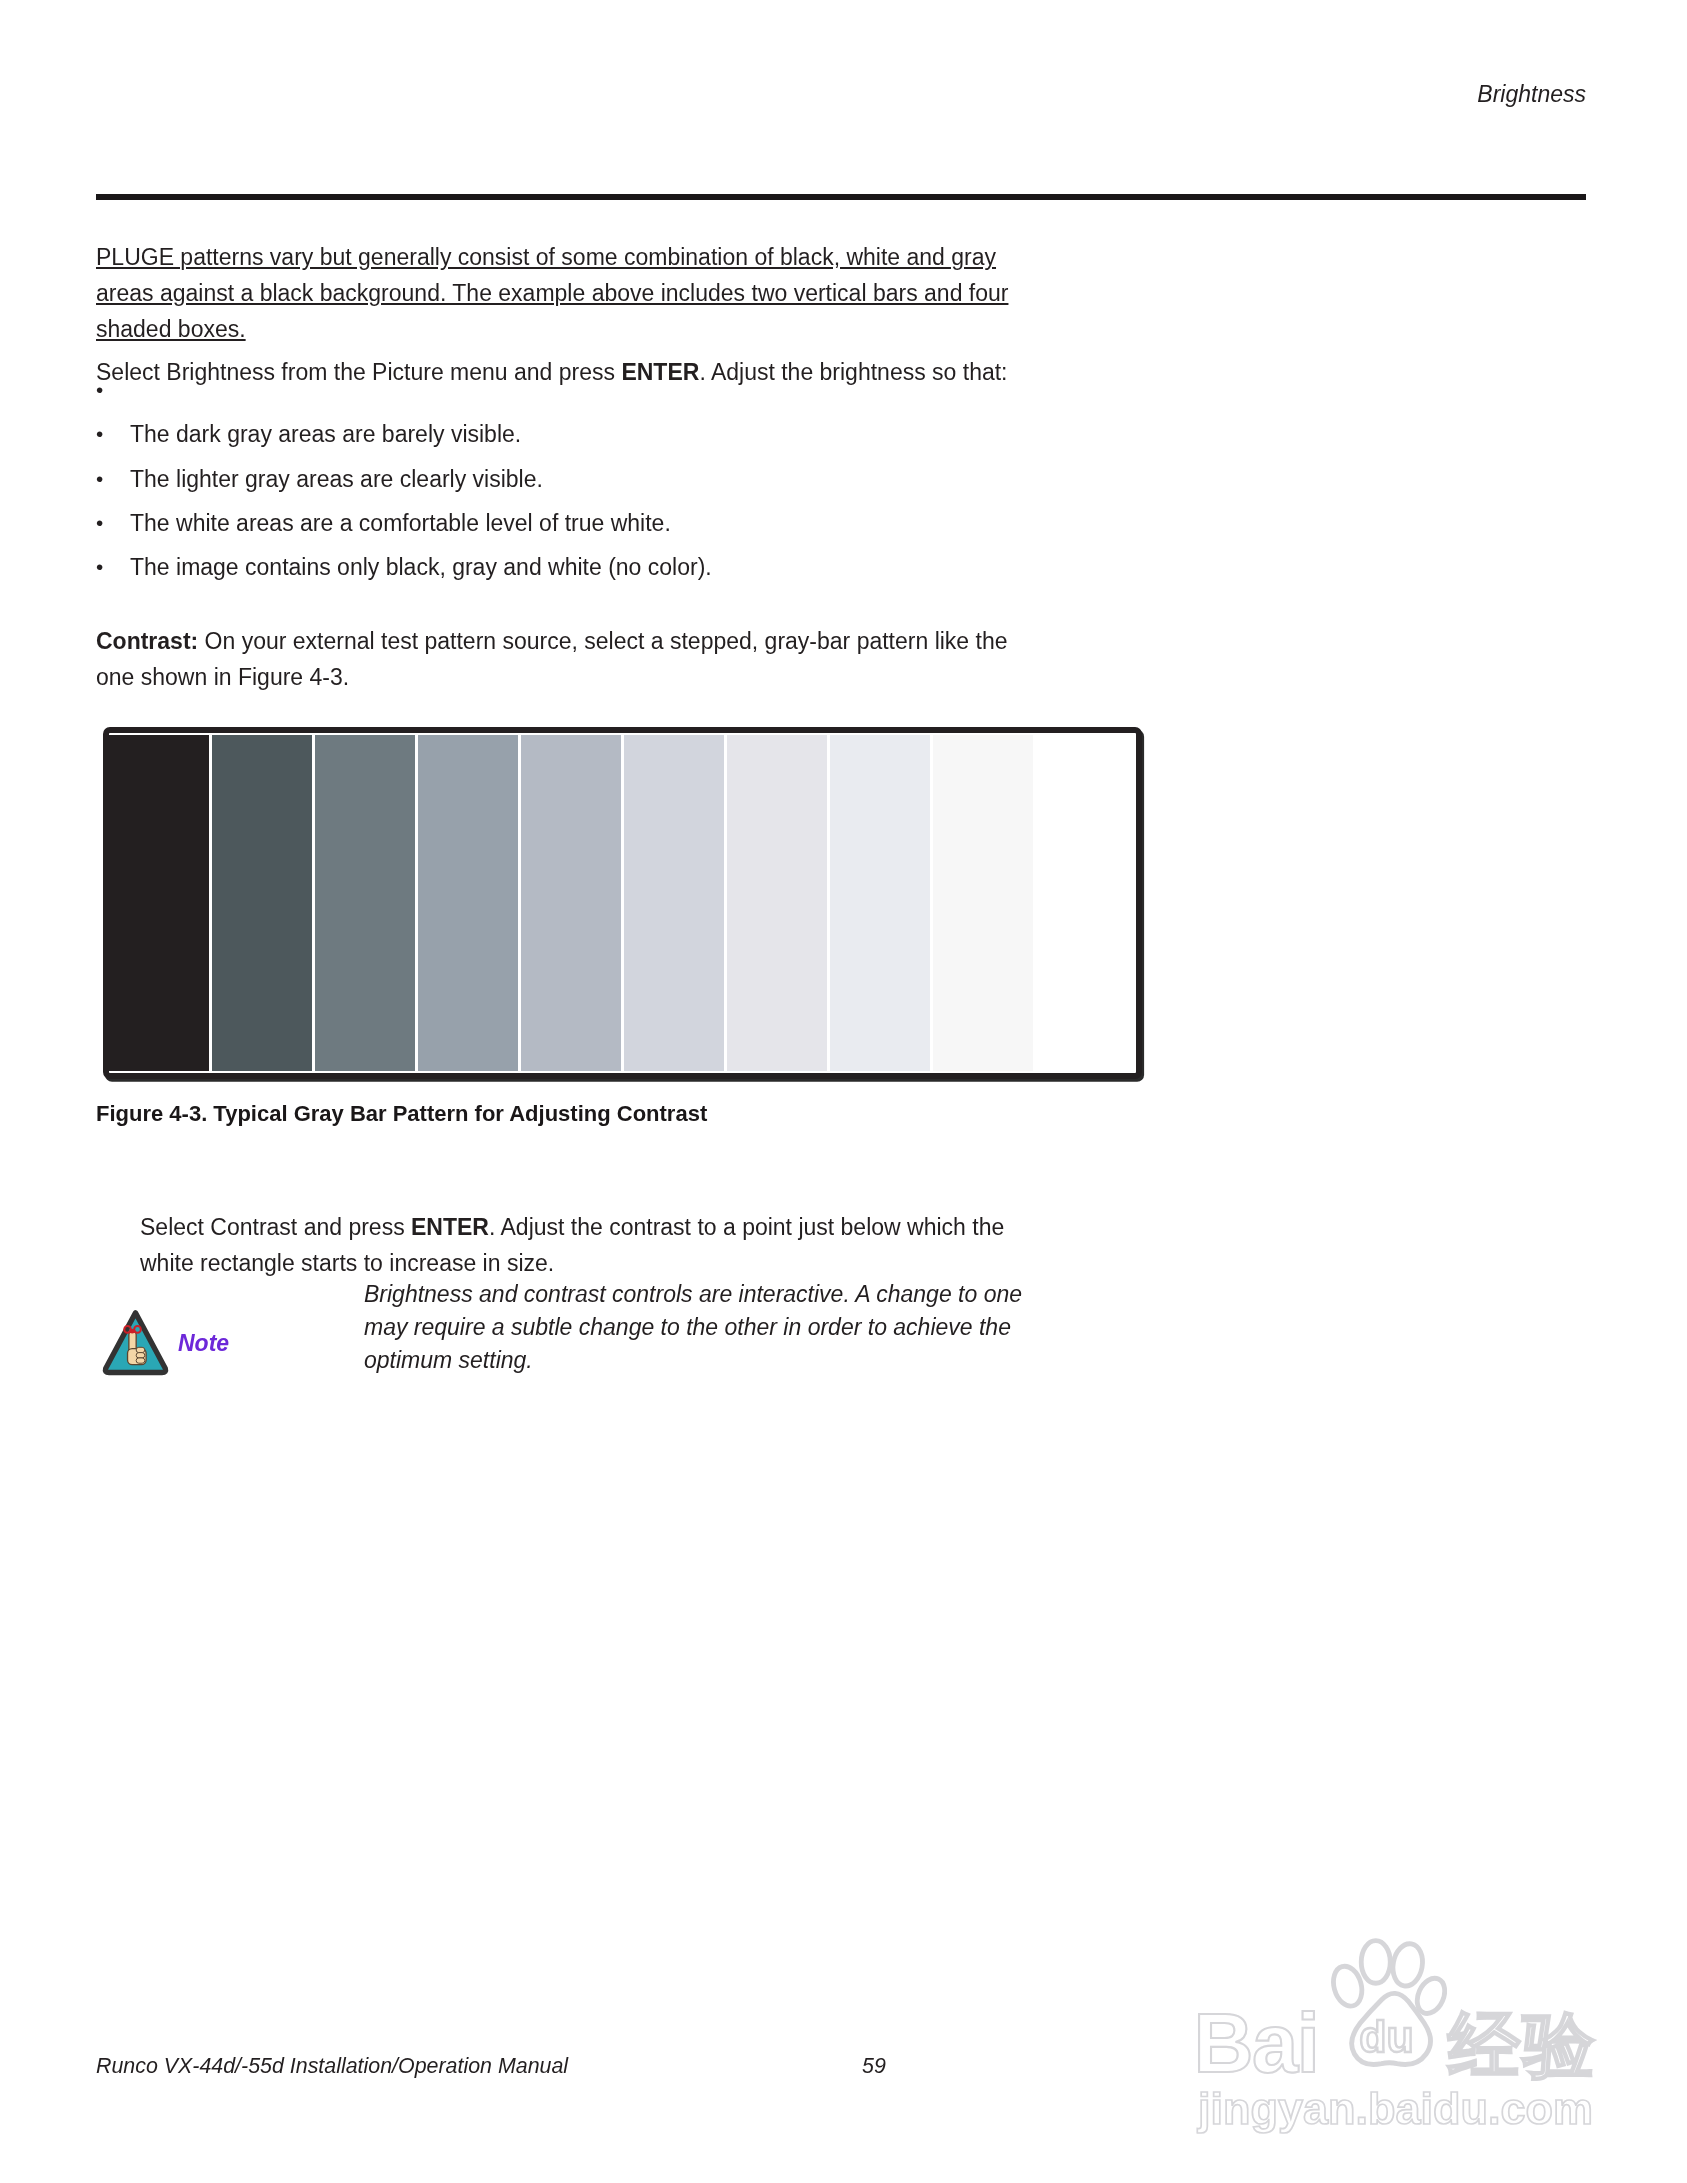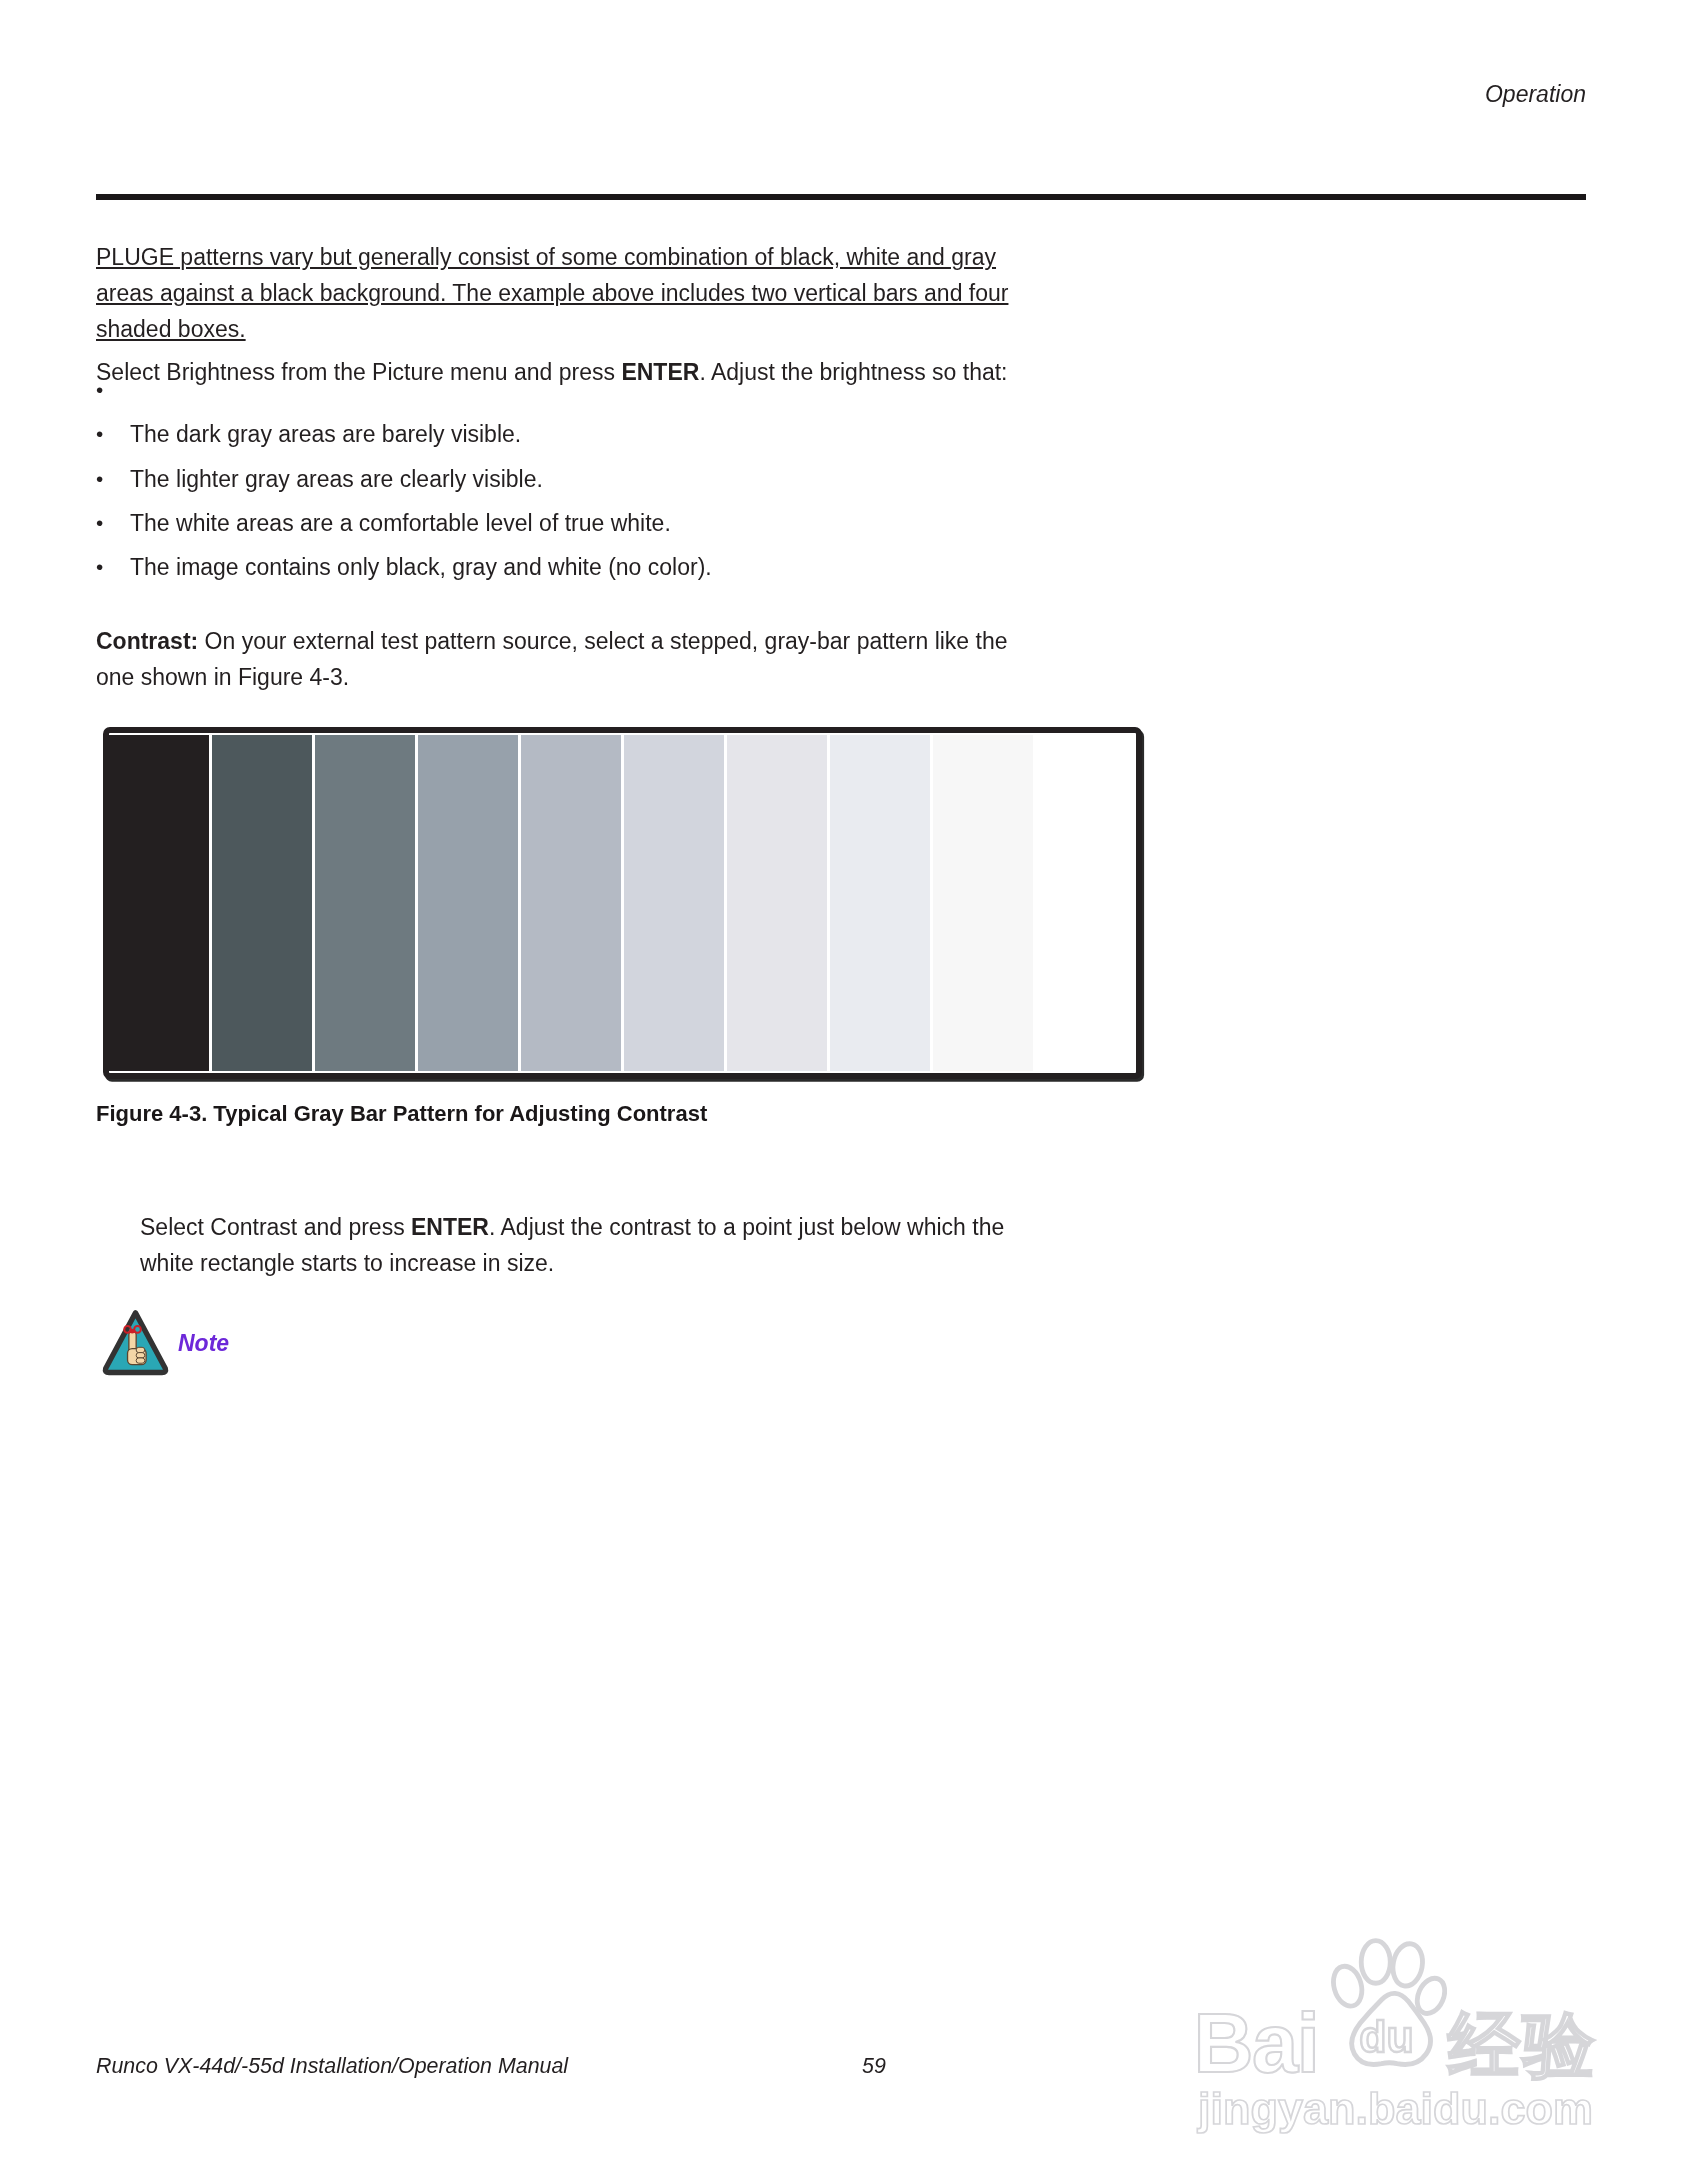--- a/index.html
+++ b/index.html
@@ -167,21 +167,21 @@
     color:#ffffff;
     -webkit-text-stroke:1.7px #d4d4d8;
     font-weight:bold;
   }
 </style>
 </head>
 <body>
 
 <div class="page">
 
-  <div class="running-head">Operation</div>
+  <div class="running-head">Brightness</div>
   <div class="head-rule"></div>
 
   <p class="body-text p1">PLUGE patterns vary but generally consist of some combination of black, white and gray
 areas against a black background. The example above includes two vertical bars and four
 shaded boxes.</p>
 
   <p class="body-text p2"><span>Select Brightness from the Picture menu and press </span><span class="bold">ENTER</span><span>. Adjust the brightness so that:</span></p>
 
   <ul class="bullets">
     <li>
@@ -233,20 +233,23 @@
       <rect x="40" y="60" width="28" height="24" rx="7" fill="#f3d6a6" stroke="#5a4630" stroke-width="2"></rect>
       <rect x="53" y="58" width="13" height="8" rx="4" fill="#f3d6a6" stroke="#5a4630" stroke-width="1.5"></rect>
       <rect x="53" y="66" width="13" height="8" rx="4" fill="#f3d6a6" stroke="#5a4630" stroke-width="1.5"></rect>
       <rect x="53" y="74" width="13" height="8" rx="4" fill="#f3d6a6" stroke="#5a4630" stroke-width="1.5"></rect>
       <path d="M41 34 q6 -8 12 0 q-6 6 -12 0" fill="#cc2027"></path>
       <circle cx="40" cy="31" r="5" fill="none" stroke="#cc2027" stroke-width="3"></circle>
       <circle cx="55" cy="31" r="5" fill="none" stroke="#cc2027" stroke-width="3"></circle>
     </g>
   </svg>
   <div class="note-label">Note</div>
+  <div class="note-text">Brightness and contrast controls are interactive. A change to one
+may require a subtle change to the other in order to achieve the
+optimum setting.</div>
 
   <div class="footer-title">Runco VX-44d/-55d Installation/Operation Manual</div>
   <div class="footer-page">59</div>
 
   <div class="watermark">
     <div class="wm-row">
       <span class="wm-outline wm-bai">Bai</span>
       <svg width="127" height="155" viewBox="0 0 130 160" style="margin:0 -2.8px;">
         <g fill="#ffffff" stroke="#d4d4d8" stroke-width="5">
           <ellipse cx="28" cy="58" rx="14" ry="21" transform="rotate(-16 28 58)"></ellipse>

